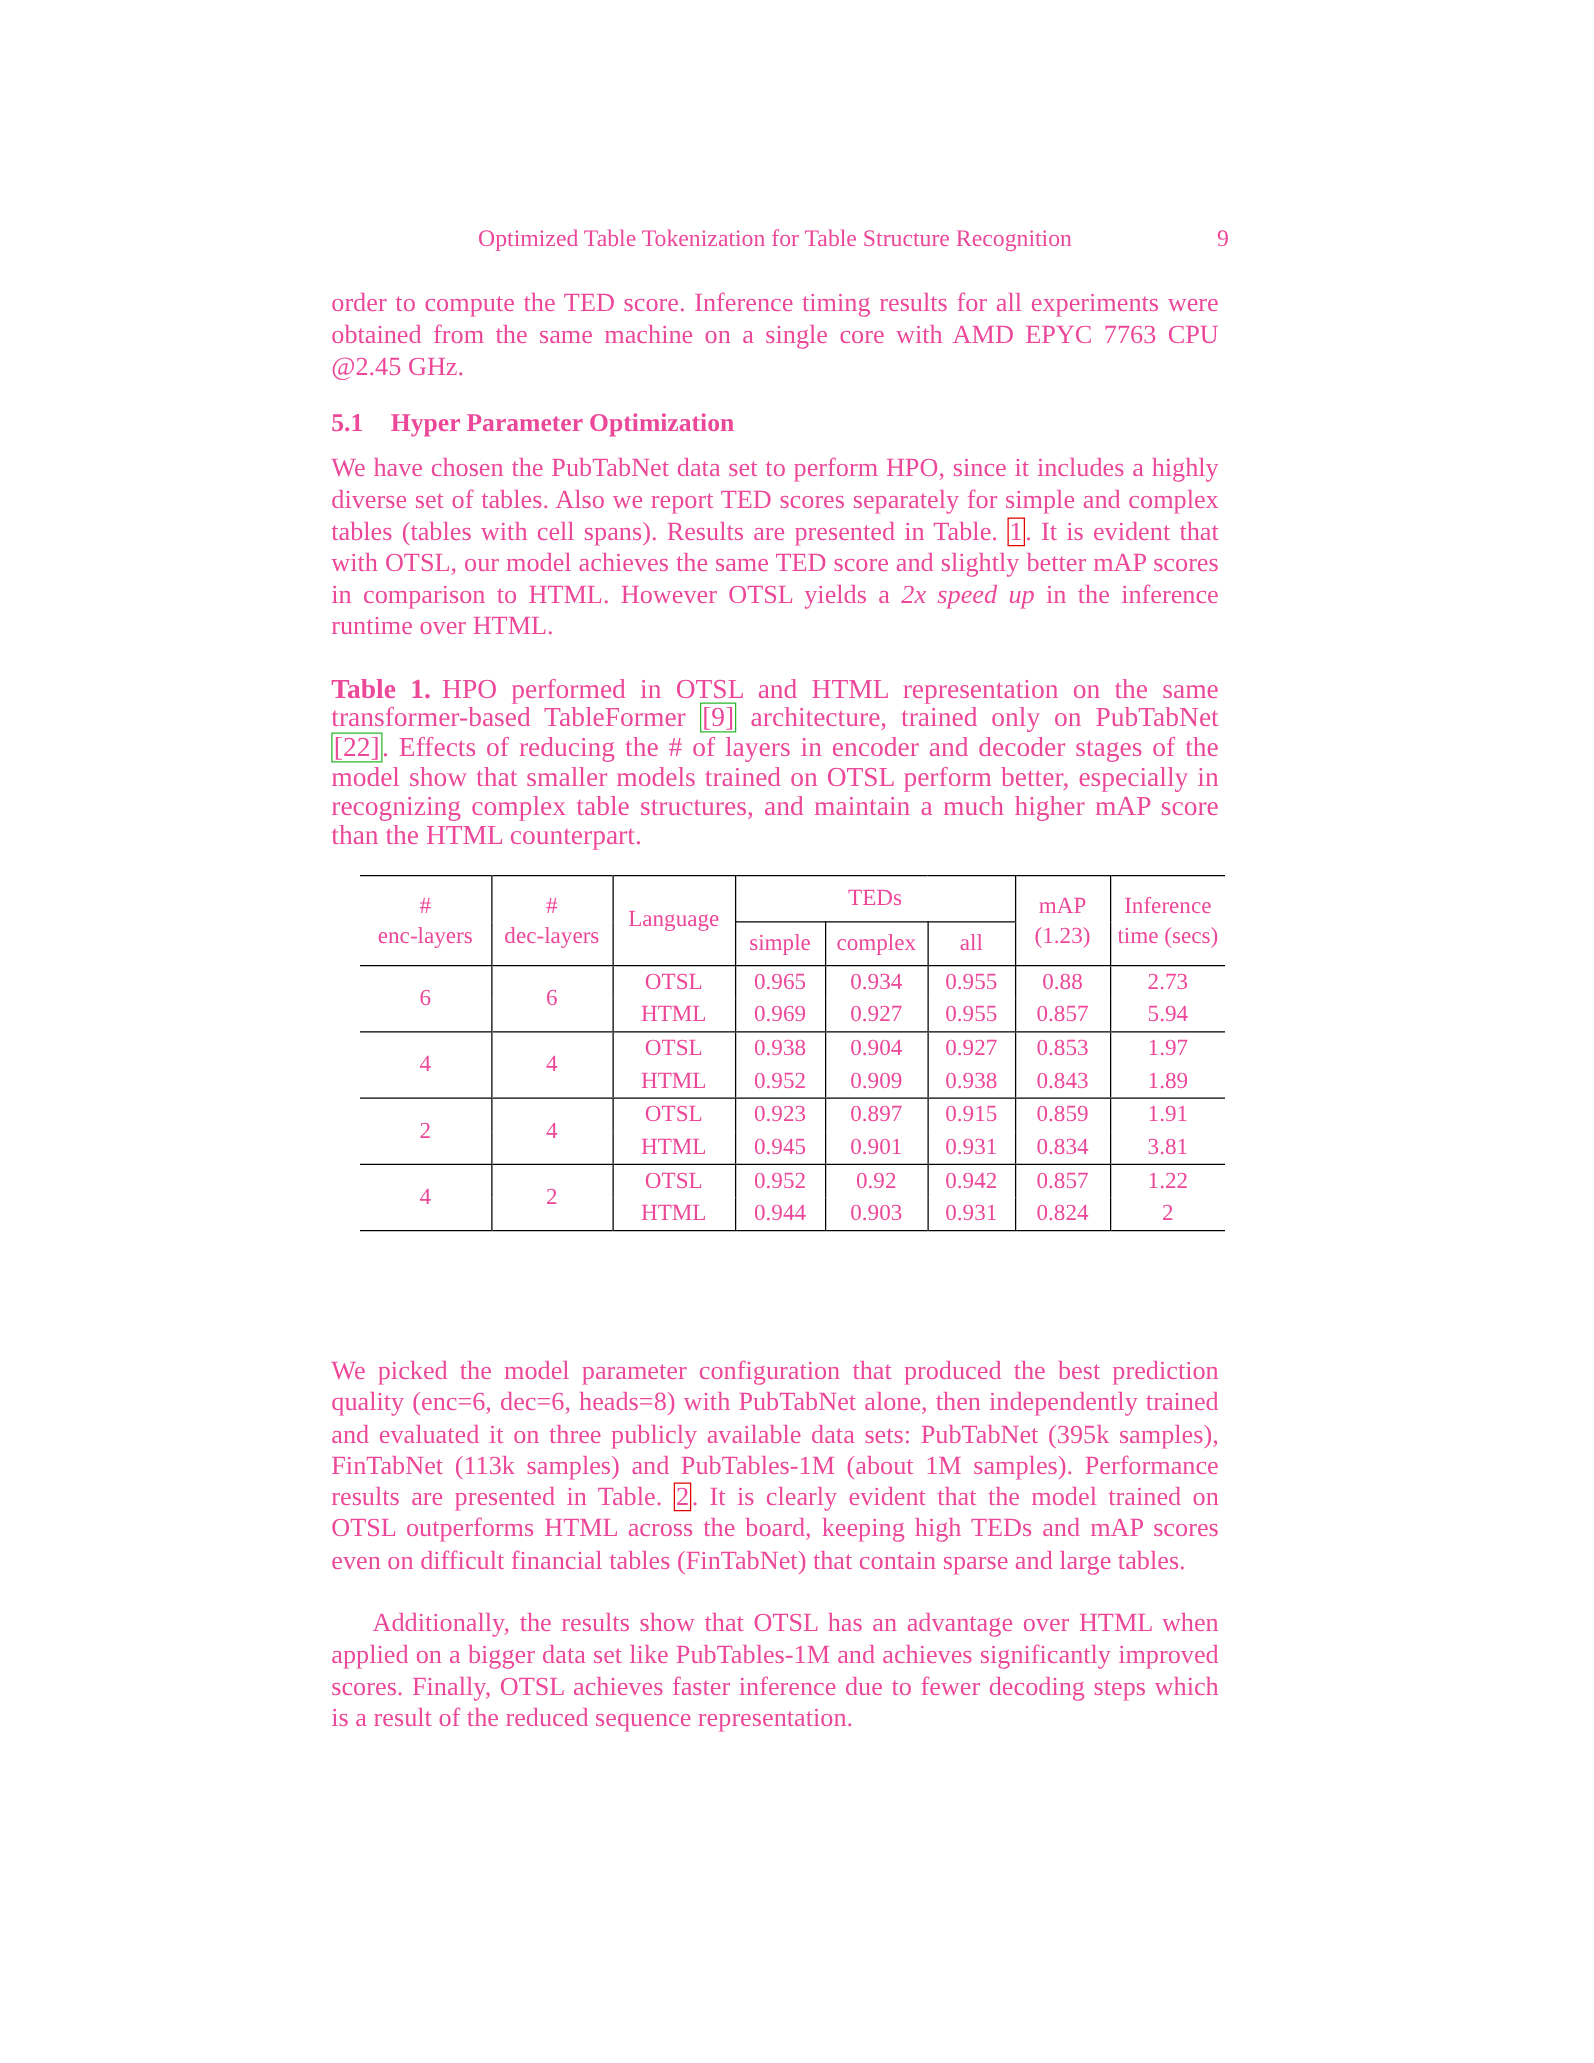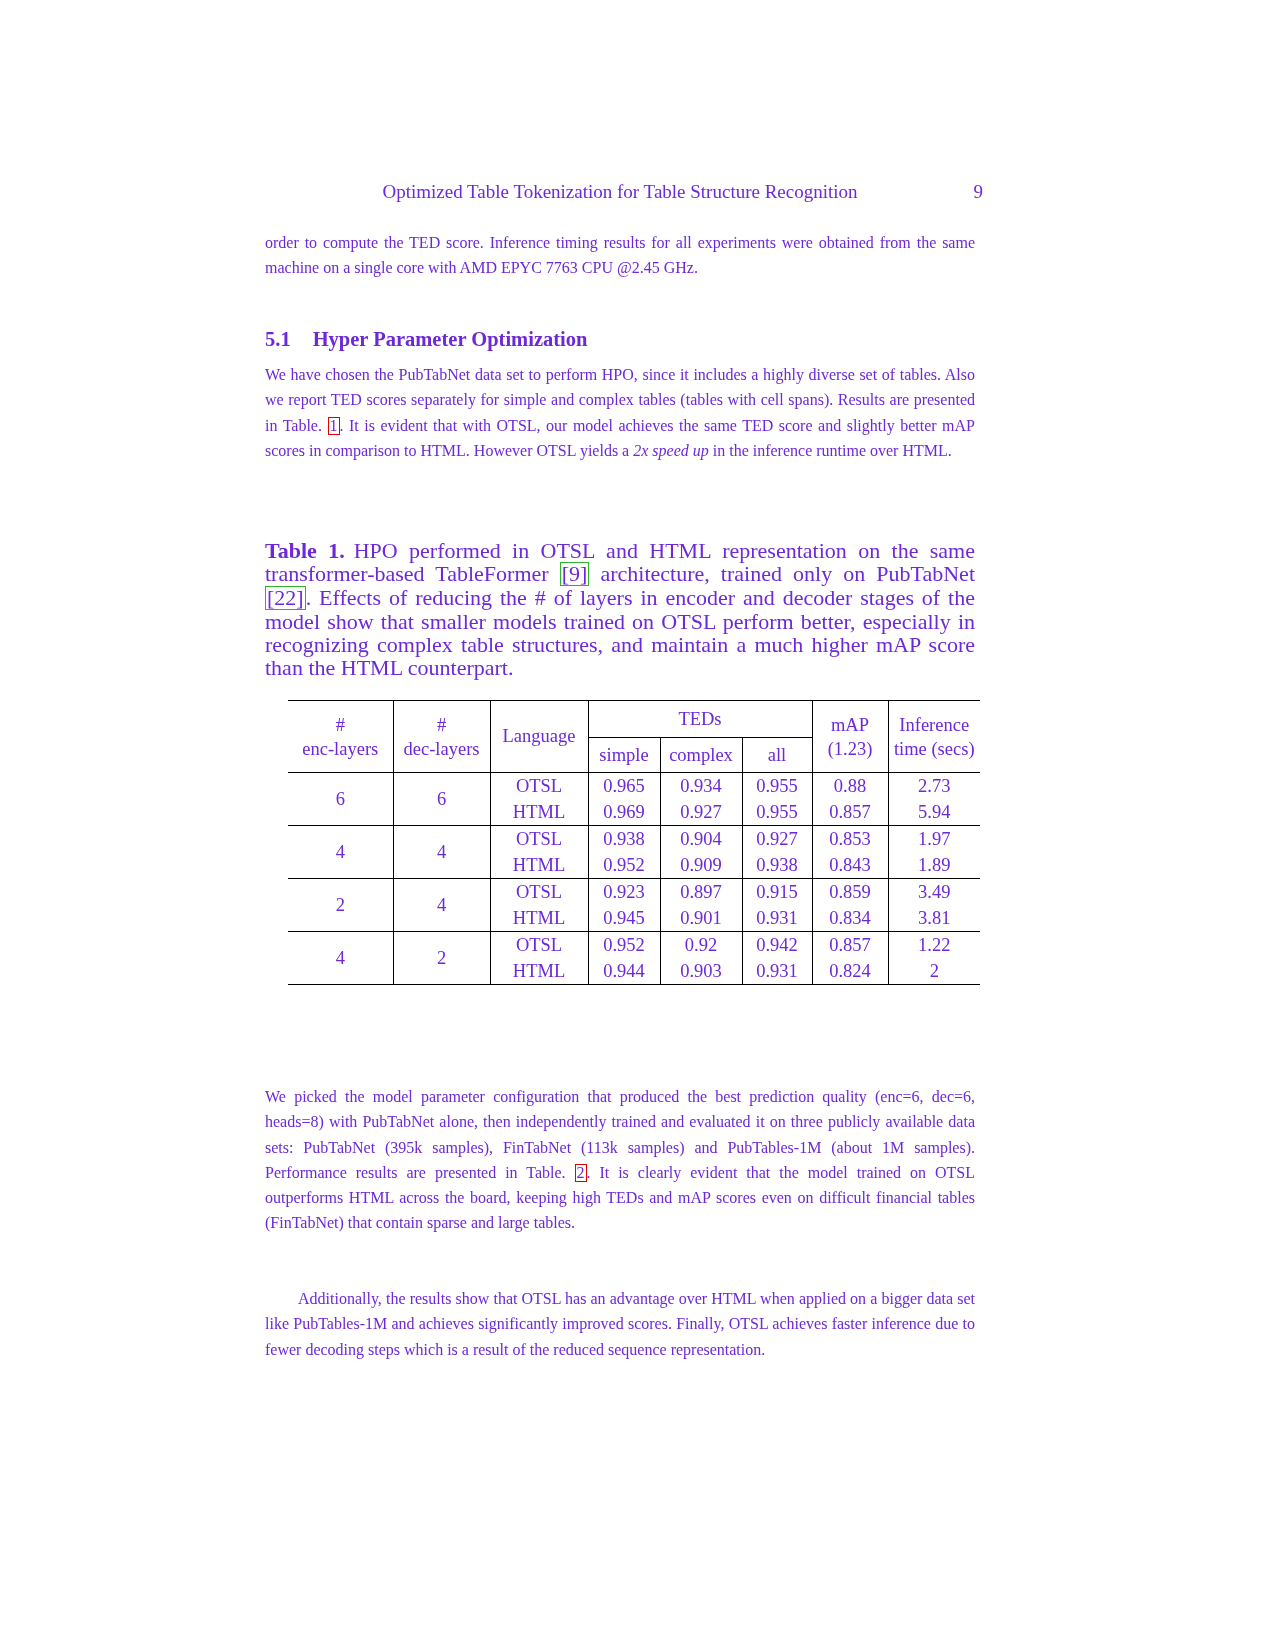--- a/index.html
+++ b/index.html
@@ -2,32 +2,32 @@
 <html style="--ref_box: #e20000; --cite_box: #2db52d;"><head>
 <meta charset="utf-8">
 <style>
   html, body { margin: 0; padding: 0; background: #ffffff; }
   .page {
     position: relative;
     width: 1126px;
     height: 1650px;
     background: #ffffff;
     font-family: "Liberation Serif", "DejaVu Serif", serif;
-    color: #6d28d9;
+    color: #ec4899;
     overflow: hidden;
   }
   .content { position: absolute; left: 265px; width: 710px; }
 
   
   .running { top: 181px; height: 26px; font-size: 19px; }
   .running-title { position: absolute; left: 0; right: 0; text-align: center; }
   .running-page { position: absolute; right: -8px; top: 0; }
 
   
-  .para { font-size: 16px; line-height: 25.3px; text-align: justify; }
+  .para { font-size: 21px; line-height: 25.3px; text-align: justify; }
   .p-intro { top: 230px; }
   .p-51 { top: 362px; }
   .p-52a { top: 1084px; }
   .p-52b { top: 1286px; text-indent: 33px; }
 
   
   .heading { font-size: 20.5px; font-weight: bold; }
   .h-51 { top: 328px; }
   .h-52 { top: 1048px; }
   .heading .num { margin-right: 22px; }
@@ -172,21 +172,21 @@
       </tr>
 
       <tr class="drow">
         <td rowspan="2" class="hb">2</td>
         <td rowspan="2" class="vl hb">4</td>
         <td class="vl">OTSL</td>
         <td class="vl">0.923</td>
         <td class="vl">0.897</td>
         <td class="vl">0.915</td>
         <td class="vl b">0.859</td>
-        <td class="vl b">3.49</td>
+        <td class="vl b">1.91</td>
       </tr>
       <tr class="drow">
         <td class="vl hb">HTML</td>
         <td class="vl hb">0.945</td>
         <td class="vl hb">0.901</td>
         <td class="vl hb b">0.931</td>
         <td class="vl hb">0.834</td>
         <td class="vl hb">3.81</td>
       </tr>
 

